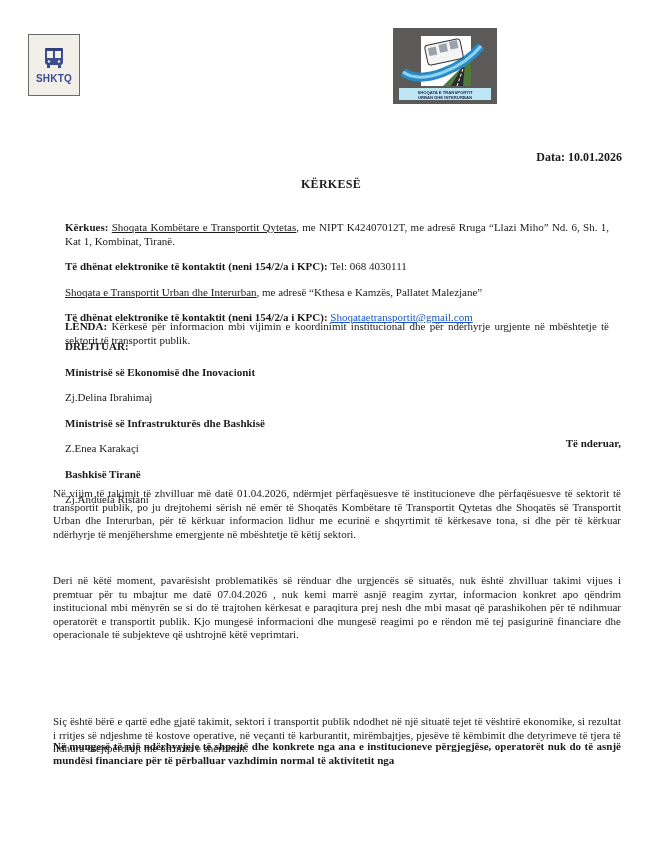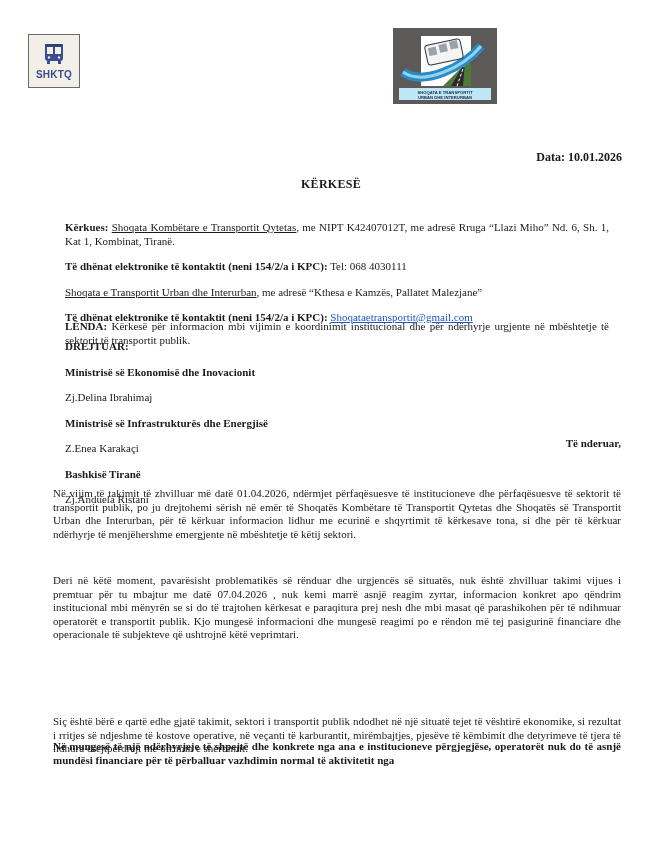--- a/index.html
+++ b/index.html
@@ -1,18 +1,18 @@
 <!DOCTYPE html>
 <html><head>
 <meta charset="utf-8">
 <style>
   html, body { margin: 0; padding: 0; background: #ffffff; }
   body { width: 662px; height: 862px; position: relative; overflow: hidden; font-family: "Liberation Serif", "DejaVu Serif", serif; color: #1a1a1a; }
   .page { position: absolute; left: 0; top: 0; width: 662px; height: 862px; }
-  .logo-left { position: absolute; left: 28px; top: 34px; width: 52px; height: 54px; border: 1.5px solid #6b6b6b; background: #f1efe8; box-sizing: border-box; display: flex; flex-direction: column; align-items: center; justify-content: center; }
+  .logo-left { position: absolute; left: 28px; top: 34px; width: 52px; height: 62px; border: 1.5px solid #6b6b6b; background: #f1efe8; box-sizing: border-box; display: flex; flex-direction: column; align-items: center; justify-content: center; }
   .logo-left svg { display: block; }
   .logo-left .abbr { font-family: "Liberation Sans", "DejaVu Sans", sans-serif; font-weight: bold; font-size: 10px; color: #3a4d8f; margin-top: 3px; letter-spacing: 0.2px; }
   .logo-right { position: absolute; left: 393px; top: 28px; width: 104px; height: 76px; background: #5c5a58; box-sizing: border-box; }
   .logo-right svg { display: block; }
   .date { position: absolute; right: 40px; top: 150px; font-weight: bold; font-size: 12px; }
   .title { position: absolute; left: 0; width: 662px; top: 177px; text-align: center; font-weight: bold; font-size: 12px; letter-spacing: 0.3px; }
   .block { position: absolute; left: 53px; width: 568px; font-size: 11px; line-height: 13.5px; }
   .b { font-weight: bold; }
   .u { text-decoration: underline; }
   .link { color: #1a56c4; text-decoration: underline; }
@@ -78,21 +78,21 @@
   </div>
 
   <div class="block justify" style="top: 308px;">
     <p><span class="b">LËNDA:</span><span> Kërkesë për informacion mbi vijimin e koordinimit institucional dhe për ndërhyrje urgjente në mbështetje të sektorit të transportit publik.</span></p>
   </div>
 
   <div class="block" style="top: 328px;">
     <p class="b">DREJTUAR:</p>
     <p class="b">Ministrisë së Ekonomisë dhe Inovacionit</p>
     <p>Zj.Delina Ibrahimaj</p>
-    <p class="b">Ministrisë së Infrastrukturës dhe Energjisë</p>
+    <p class="b">Ministrisë së Infrastrukturës dhe Bashkisë</p>
     <p>Z.Enea Karakaçi</p>
     <p class="b">Bashkisë Tiranë</p>
     <p>Zj.Anduela Ristani</p>
   </div>
 
   <div class="block b" style="top: 437px; text-align: right;">Të nderuar,</div>
 
   <div class="block justify" style="top: 487px;">Në vijim të takimit të zhvilluar më datë 01.04.2026, ndërmjet përfaqësuesve të institucioneve dhe përfaqësuesve të sektorit të transportit publik, po ju drejtohemi sërish në emër të Shoqatës Kombëtare të Transportit Qytetas dhe Shoqatës së Transportit Urban dhe Interurban, për të kërkuar informacion lidhur me ecurinë e shqyrtimit të kërkesave tona, si dhe për të kërkuar ndërhyrje të menjëhershme emergjente në mbështetje të këtij sektori.</div>
   <div class="block justify" style="top: 574px;">Deri në këtë moment, pavarësisht problematikës së rënduar dhe urgjencës së situatës, nuk është zhvilluar takimi vijues i premtuar për tu mbajtur me datë 07.04.2026 , nuk kemi marrë asnjë reagim zyrtar, informacion konkret apo qëndrim institucional mbi mënyrën se si do të trajtohen kërkesat e paraqitura prej nesh dhe mbi masat që parashikohen për të ndihmuar operatorët e transportit publik. Kjo mungesë informacioni dhe mungesë reagimi po e rëndon më tej pasigurinë financiare dhe operacionale të subjekteve që ushtrojnë këtë veprimtari.</div>
   <div class="block justify" style="top: 683px; margin-top: 32px;">Siç është bërë e qartë edhe gjatë takimit, sektori i transportit publik ndodhet në një situatë tejet të vështirë ekonomike, si rezultat i rritjes së ndjeshme të kostove operative, në veçanti të karburantit, mirëmbajtjes, pjesëve të këmbimit dhe detyrimeve të tjera të lidhura drejtpërdrejt me ofrimin e shërbimit.</div>

